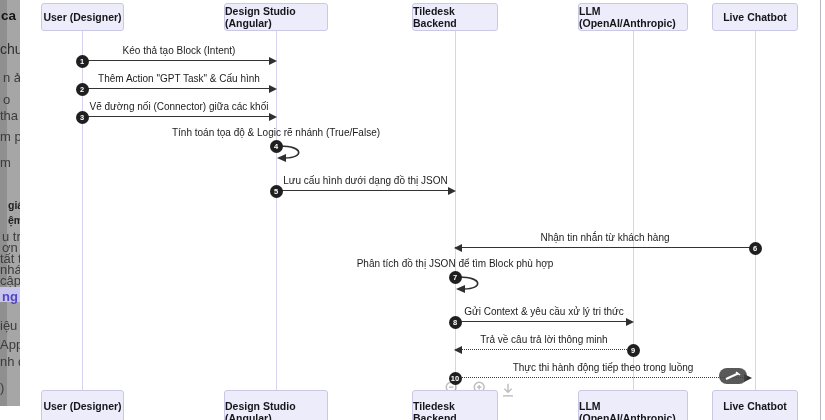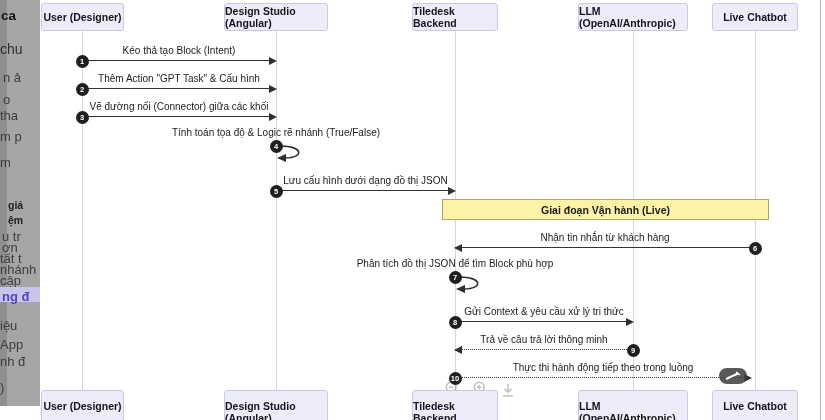--- a/index.html
+++ b/index.html
@@ -1,21 +1,21 @@
 <!DOCTYPE html>
 <html><head>
 <meta charset="utf-8">
 <style>
   html,body{margin:0;padding:0;}
   body{width:825px;height:420px;overflow:hidden;background:#fff;
        font-family:"Liberation Sans","DejaVu Sans",sans-serif;}
   .stage{position:relative;width:825px;height:420px;overflow:hidden;background:#fff;}
 
   
-  .strip{position:absolute;left:0;top:0;width:40px;height:406px;
+  .strip{position:absolute;left:0;top:0;width:20px;height:406px;
          background:linear-gradient(90deg,#8f8f8f 0px,#8f8f8f 7px,#a6a6a6 7px);
          overflow:hidden;z-index:6;}
   .frag{position:absolute;white-space:nowrap;font-size:13px;color:#3c3c3c;}
   .frag-head{font-size:13.5px;font-weight:700;color:#141414;}
   .frag-mid{font-size:14px;color:#2e2e2e;}
   .frag-bold{font-size:10.5px;font-weight:700;color:#1f1f1f;}
   .frag-link{color:#5246c8;font-weight:700;}
   .frag-band{position:absolute;left:0;width:40px;height:15px;background:#c9c4ec;}
 
   
@@ -146,23 +146,20 @@
     <div class="seq at-left">4</div>
   </div>
 
   <div class="msg" style="left:276px;top:191px;width:179px">
     <div class="mlabel">Lưu cấu hình dưới dạng đồ thị JSON</div>
     <div class="line"></div>
     <div class="mhead right"></div>
     <div class="seq at-left">5</div>
   </div>
 
-  <div class="phase">
-    <span>Giai đoạn Vận hành (Live)</span>
-  </div>
 
   <div class="msg" style="left:455px;top:248px;width:300px">
     <div class="mlabel">Nhận tin nhắn từ khách hàng</div>
     <div class="line"></div>
     <div class="mhead left"></div>
     <div class="seq at-right">6</div>
   </div>
 
   <div class="loop" style="left:455px;top:271px">
     <div class="mlabel">Phân tích đồ thị JSON để tìm Block phù hợp</div>

